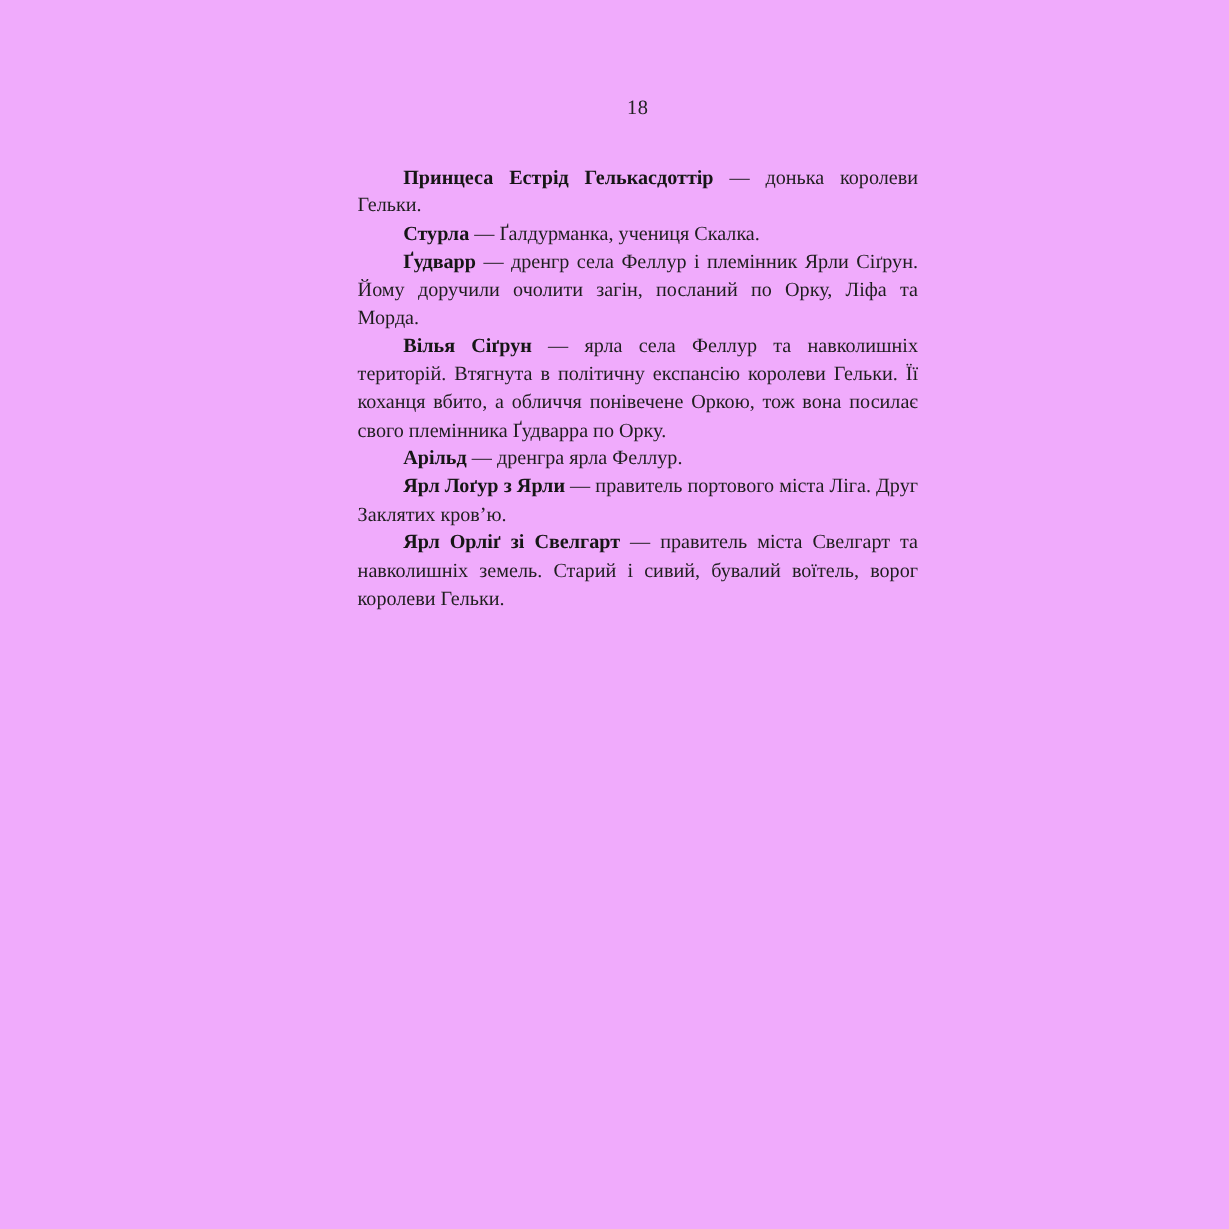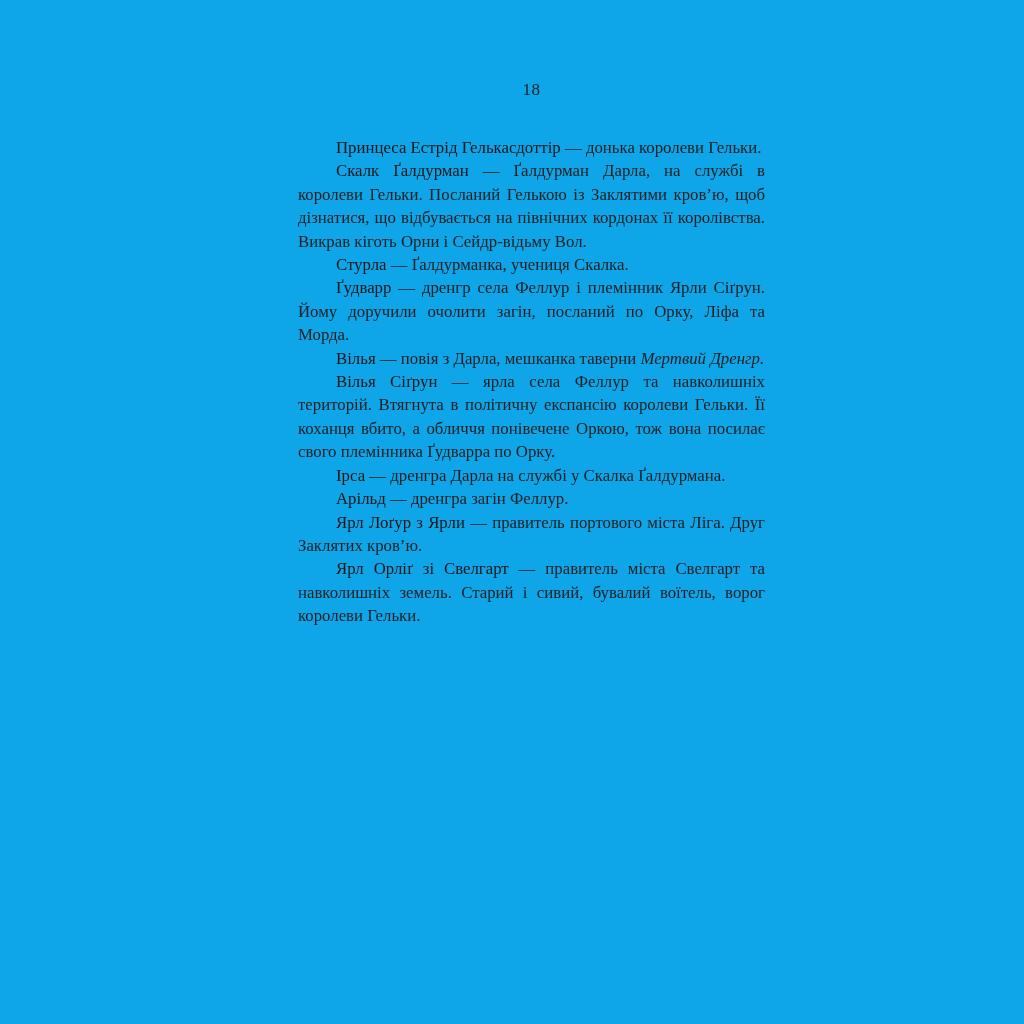--- a/index.html
+++ b/index.html
@@ -11,21 +11,21 @@
     height: 1024px;
     background: #ffffff;
     font-family: "Liberation Serif", "DejaVu Serif", serif;
     color: #1e1e1e;
     position: relative;
     overflow: hidden;
   }
   .book-page {
     position: absolute;
     inset: 0;
-    background: #0ea5e9;
+    background: #f0abfc;
   }
   .page-number {
     position: absolute;
     left: 298px;
     width: 467px;
     top: 80px;
     text-align: center;
     font-size: 17px;
     letter-spacing: 0.5px;
     color: #222222;
@@ -39,37 +39,34 @@
     line-height: 23.4px;
     text-align: justify;
     color: #1e1e1e;
   }
   .entry {
     margin: 0;
     padding: 0;
     text-indent: 38px;
   }
   .entry b {
-    font-weight: normal;
+    font-weight: bold;
     color: #161616;
   }
   .entry i {
     font-style: italic;
   }
 </style>
 </head>
 <body>
 
 <div class="book-page">
   <div class="page-number">18</div>
   <div class="text-block">
       <p class="entry"><b>Принцеса Естрід Гелькасдоттір</b><span> — донька королеви Гельки.</span></p>
-      <p class="entry"><b>Скалк Ґалдурман</b><span> — Ґалдурман Дарла, на службі в королеви Гельки. Посланий Гелькою із Заклятими кров’ю, щоб дізнатися, що відбувається на північних кордонах її королівства. Викрав кіготь Орни і Сейдр-відьму Вол.</span></p>
       <p class="entry"><b>Стурла</b><span> — Ґалдурманка, учениця Скалка.</span></p>
       <p class="entry"><b>Ґудварр</b><span> — дренгр села Феллур і племінник Ярли Сіґрун. Йому доручили очолити загін, посланий по Орку, Ліфа та Морда.</span></p>
-      <p class="entry"><b>Вілья</b><span> — повія з Дарла, мешканка таверни </span><i>Мертвий Дренгр.</i></p>
       <p class="entry"><b>Вілья Сіґрун</b><span> — ярла села Феллур та навколишніх територій. Втягнута в політичну експансію королеви Гельки. Її коханця вбито, а обличчя понівечене Оркою, тож вона посилає свого племінника Ґудварра по Орку.</span></p>
-      <p class="entry"><b>Ірса</b><span> — дренгра Дарла на службі у Скалка Ґалдурмана.</span></p>
-      <p class="entry"><b>Арільд</b><span> — дренгра загін Феллур.</span></p>
+      <p class="entry"><b>Арільд</b><span> — дренгра ярла Феллур.</span></p>
       <p class="entry"><b>Ярл Лоґур з Ярли</b><span> — правитель портового міста Ліга. Друг Заклятих кров’ю.</span></p>
       <p class="entry"><b>Ярл Орліґ зі Свелгарт</b><span> — правитель міста Свелгарт та навколишніх земель. Старий і сивий, бувалий воїтель, ворог королеви Гельки.</span></p>
     </div>
 </div>
 
 </body></html>

